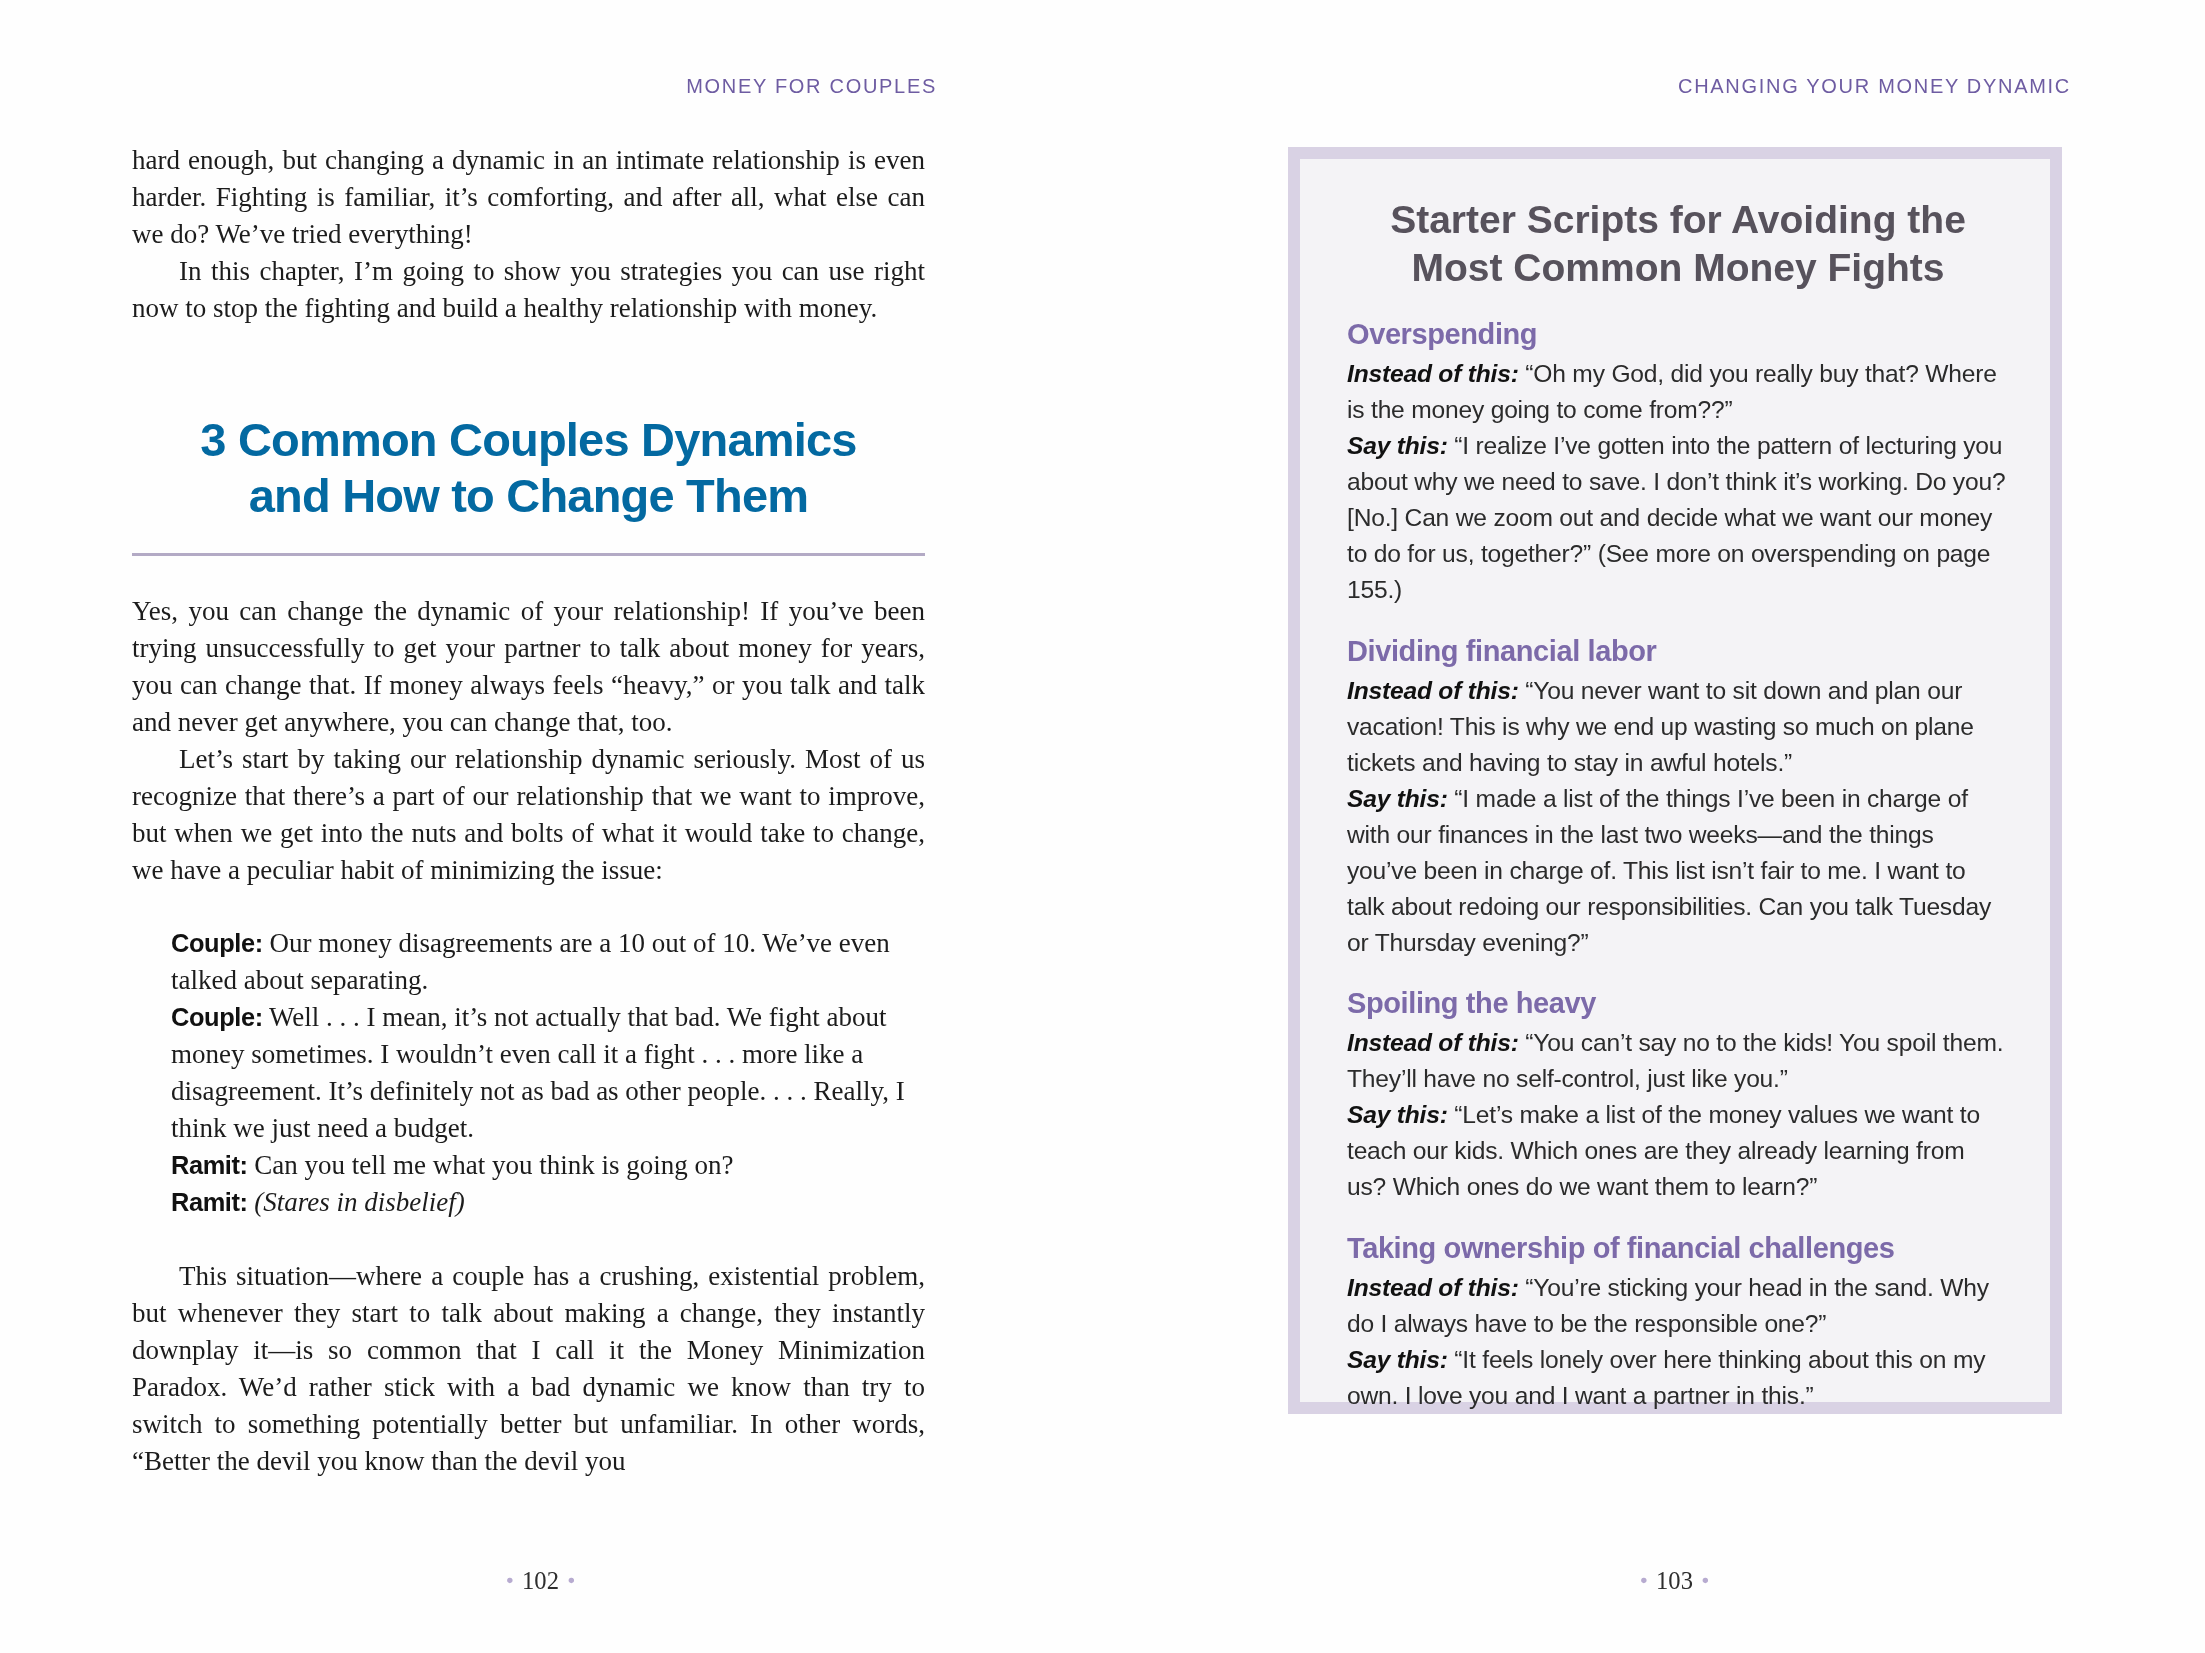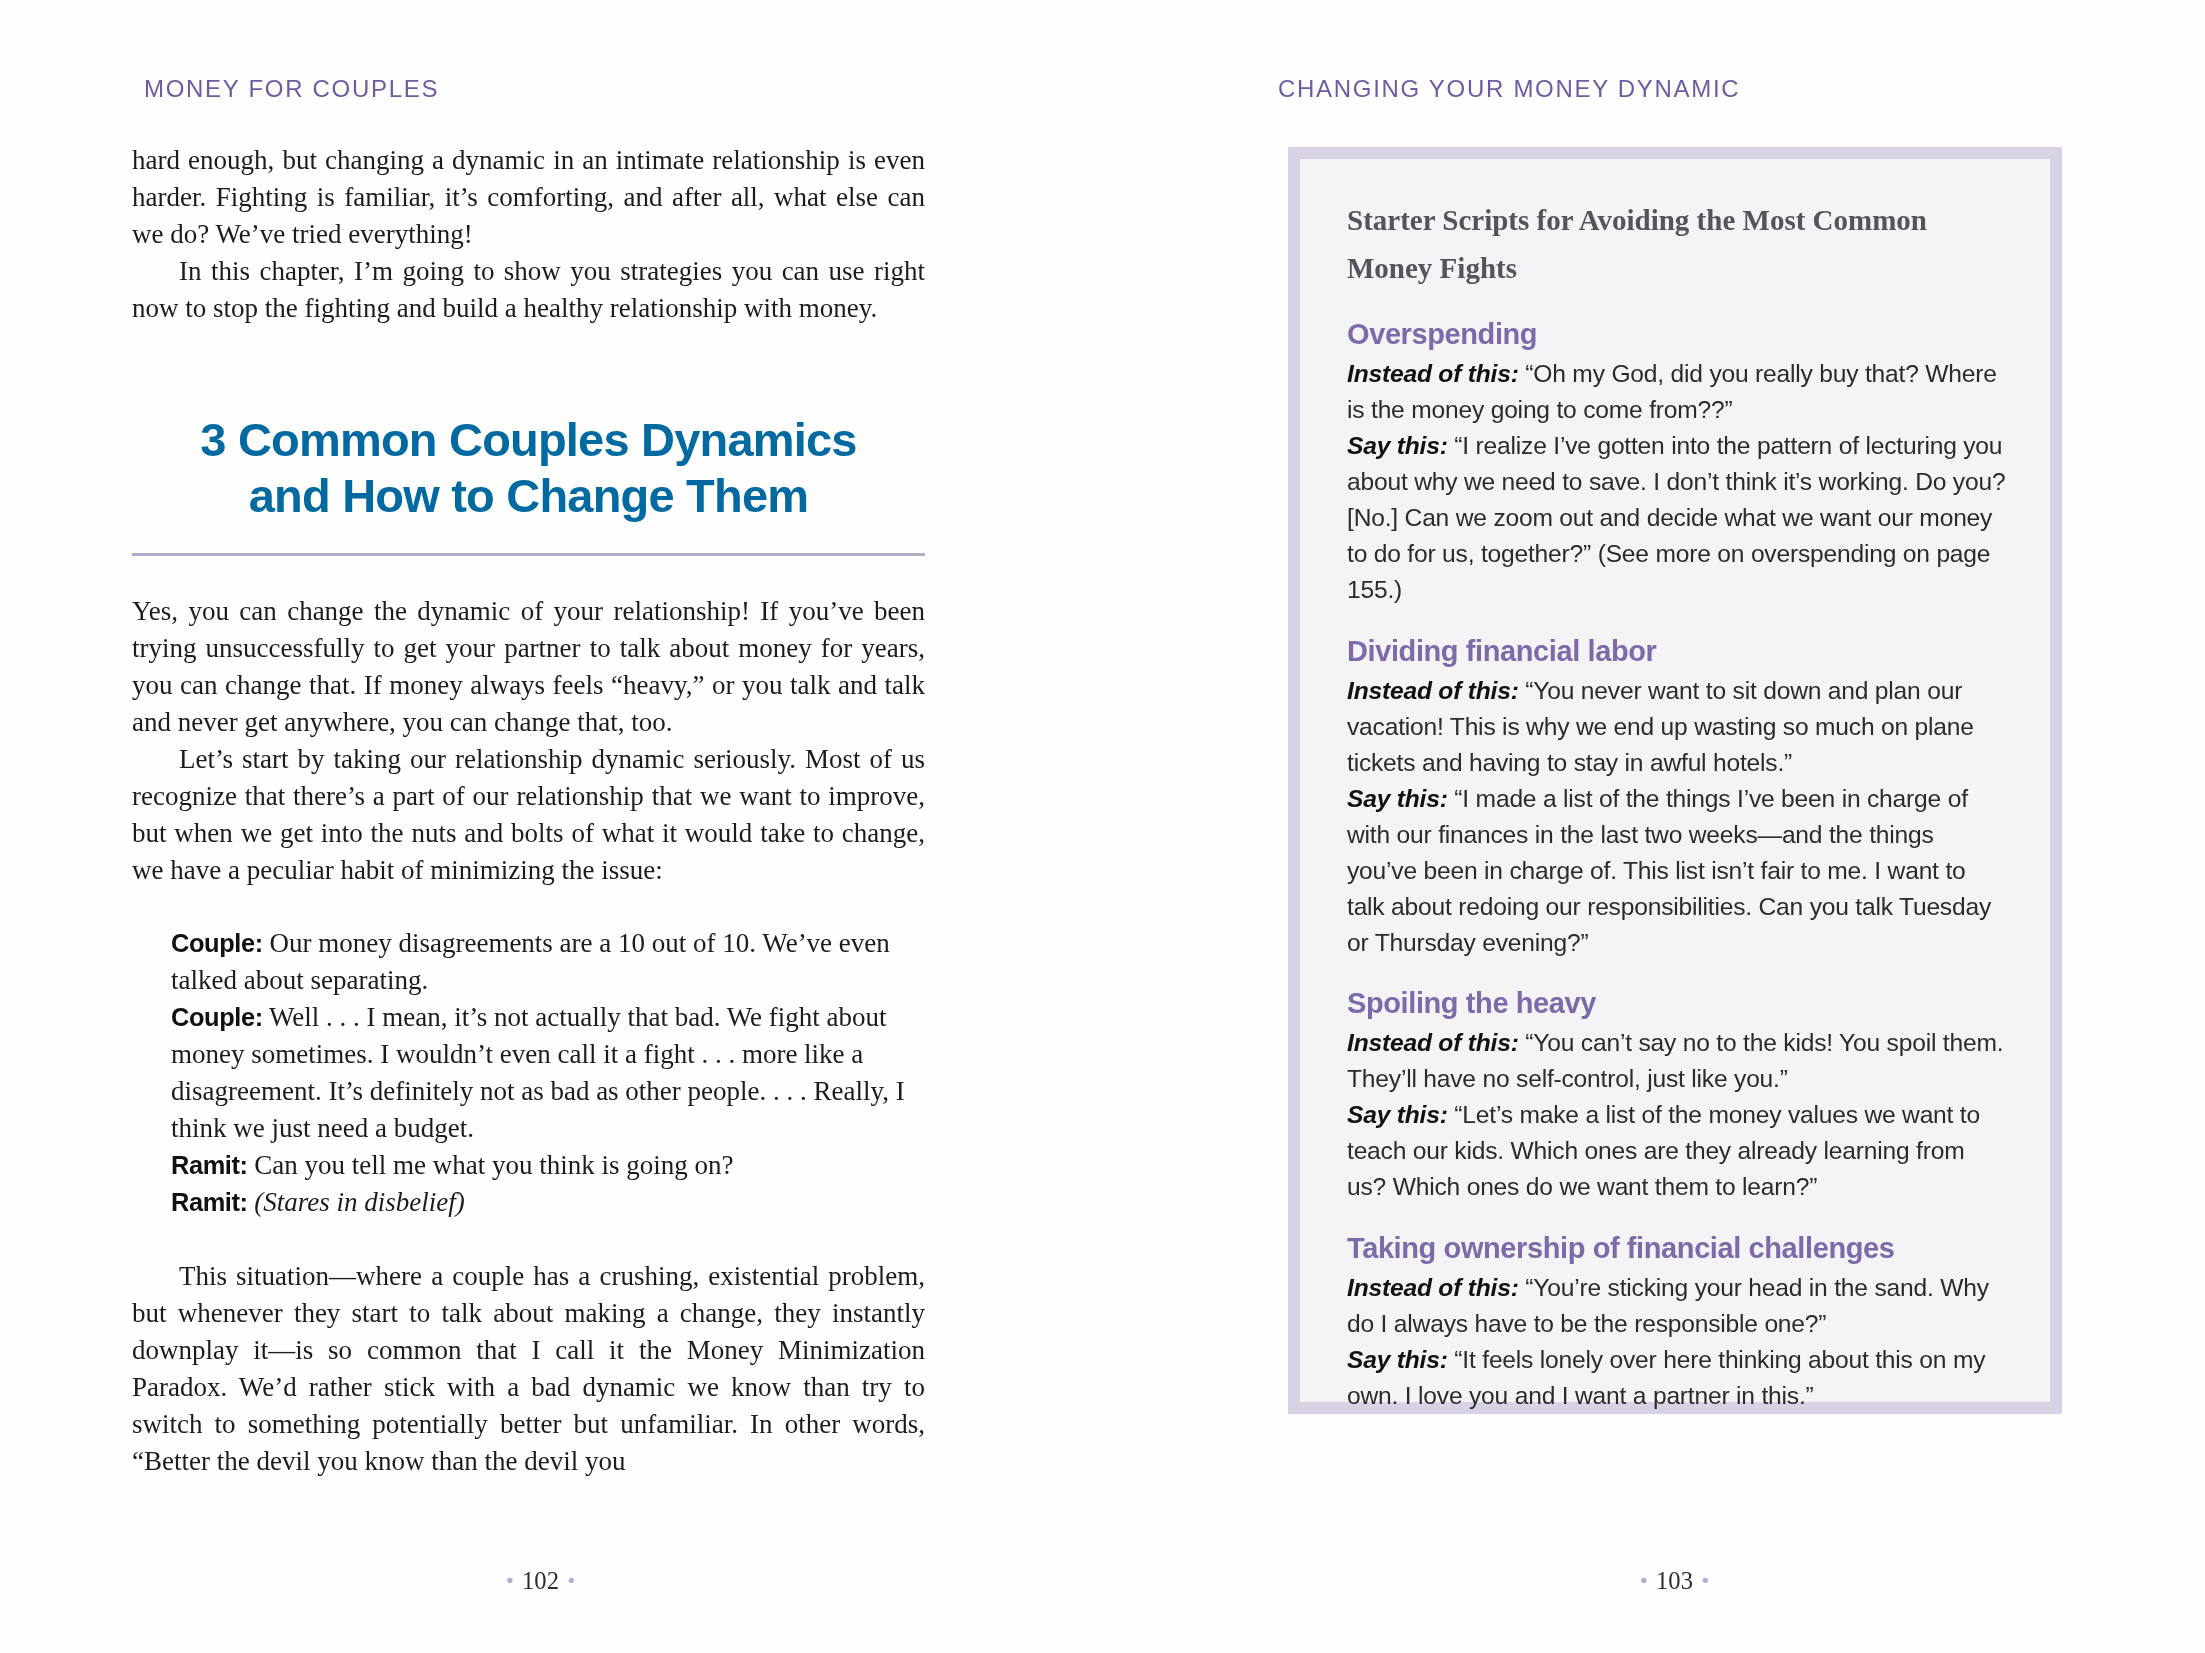--- a/index.html
+++ b/index.html
@@ -9,24 +9,24 @@
     background:#fefefe;
     font-family:"Liberation Serif", serif;
     color:#1c1c1c;
     overflow:hidden;
   }
 
   
   .running-head{
     position:absolute;top:75px;
     font-family:"Liberation Sans", sans-serif;
-    font-size:24px;font-weight:400;
+    font-size:20px;font-weight:400;
     letter-spacing:1.7px;
     color:#6e5ca2;
-    text-align:left;
+    text-align:right;
     white-space:nowrap;
   }
   #running-head-left{left:144px;width:793px;}
   #running-head-right{left:1278px;width:793px;}
 
   .left-col{
     position:absolute;left:132px;top:142px;width:793px;
   }
   .body-par{
     margin:0;
@@ -90,24 +90,25 @@
     width:774px;height:1267px;
     box-sizing:border-box;
     border:12px solid #d9d2e4;
     background:#f4f3f6;
   }
   .script-box-inner{
     padding:37px 41px 0 47px;
   }
   .box-title{
     margin:0;
-    font-family:Liberation Serif, serif;
+    font-family:Liberation Sans, sans-serif;
     font-weight:700;
-    font-size:29px;line-height:48px;
+    font-size:39px;line-height:48px;
     color:#57525c;
+    text-align:center;
   }
   .box-section-heading{
     margin:25.4px 0 5.1px 0;
     font-family:"Liberation Sans", sans-serif;
     font-weight:700;
     font-size:29px;line-height:34px;
     letter-spacing:-0.4px;
     color:#7c6aa9;
   }
   .box-par{

